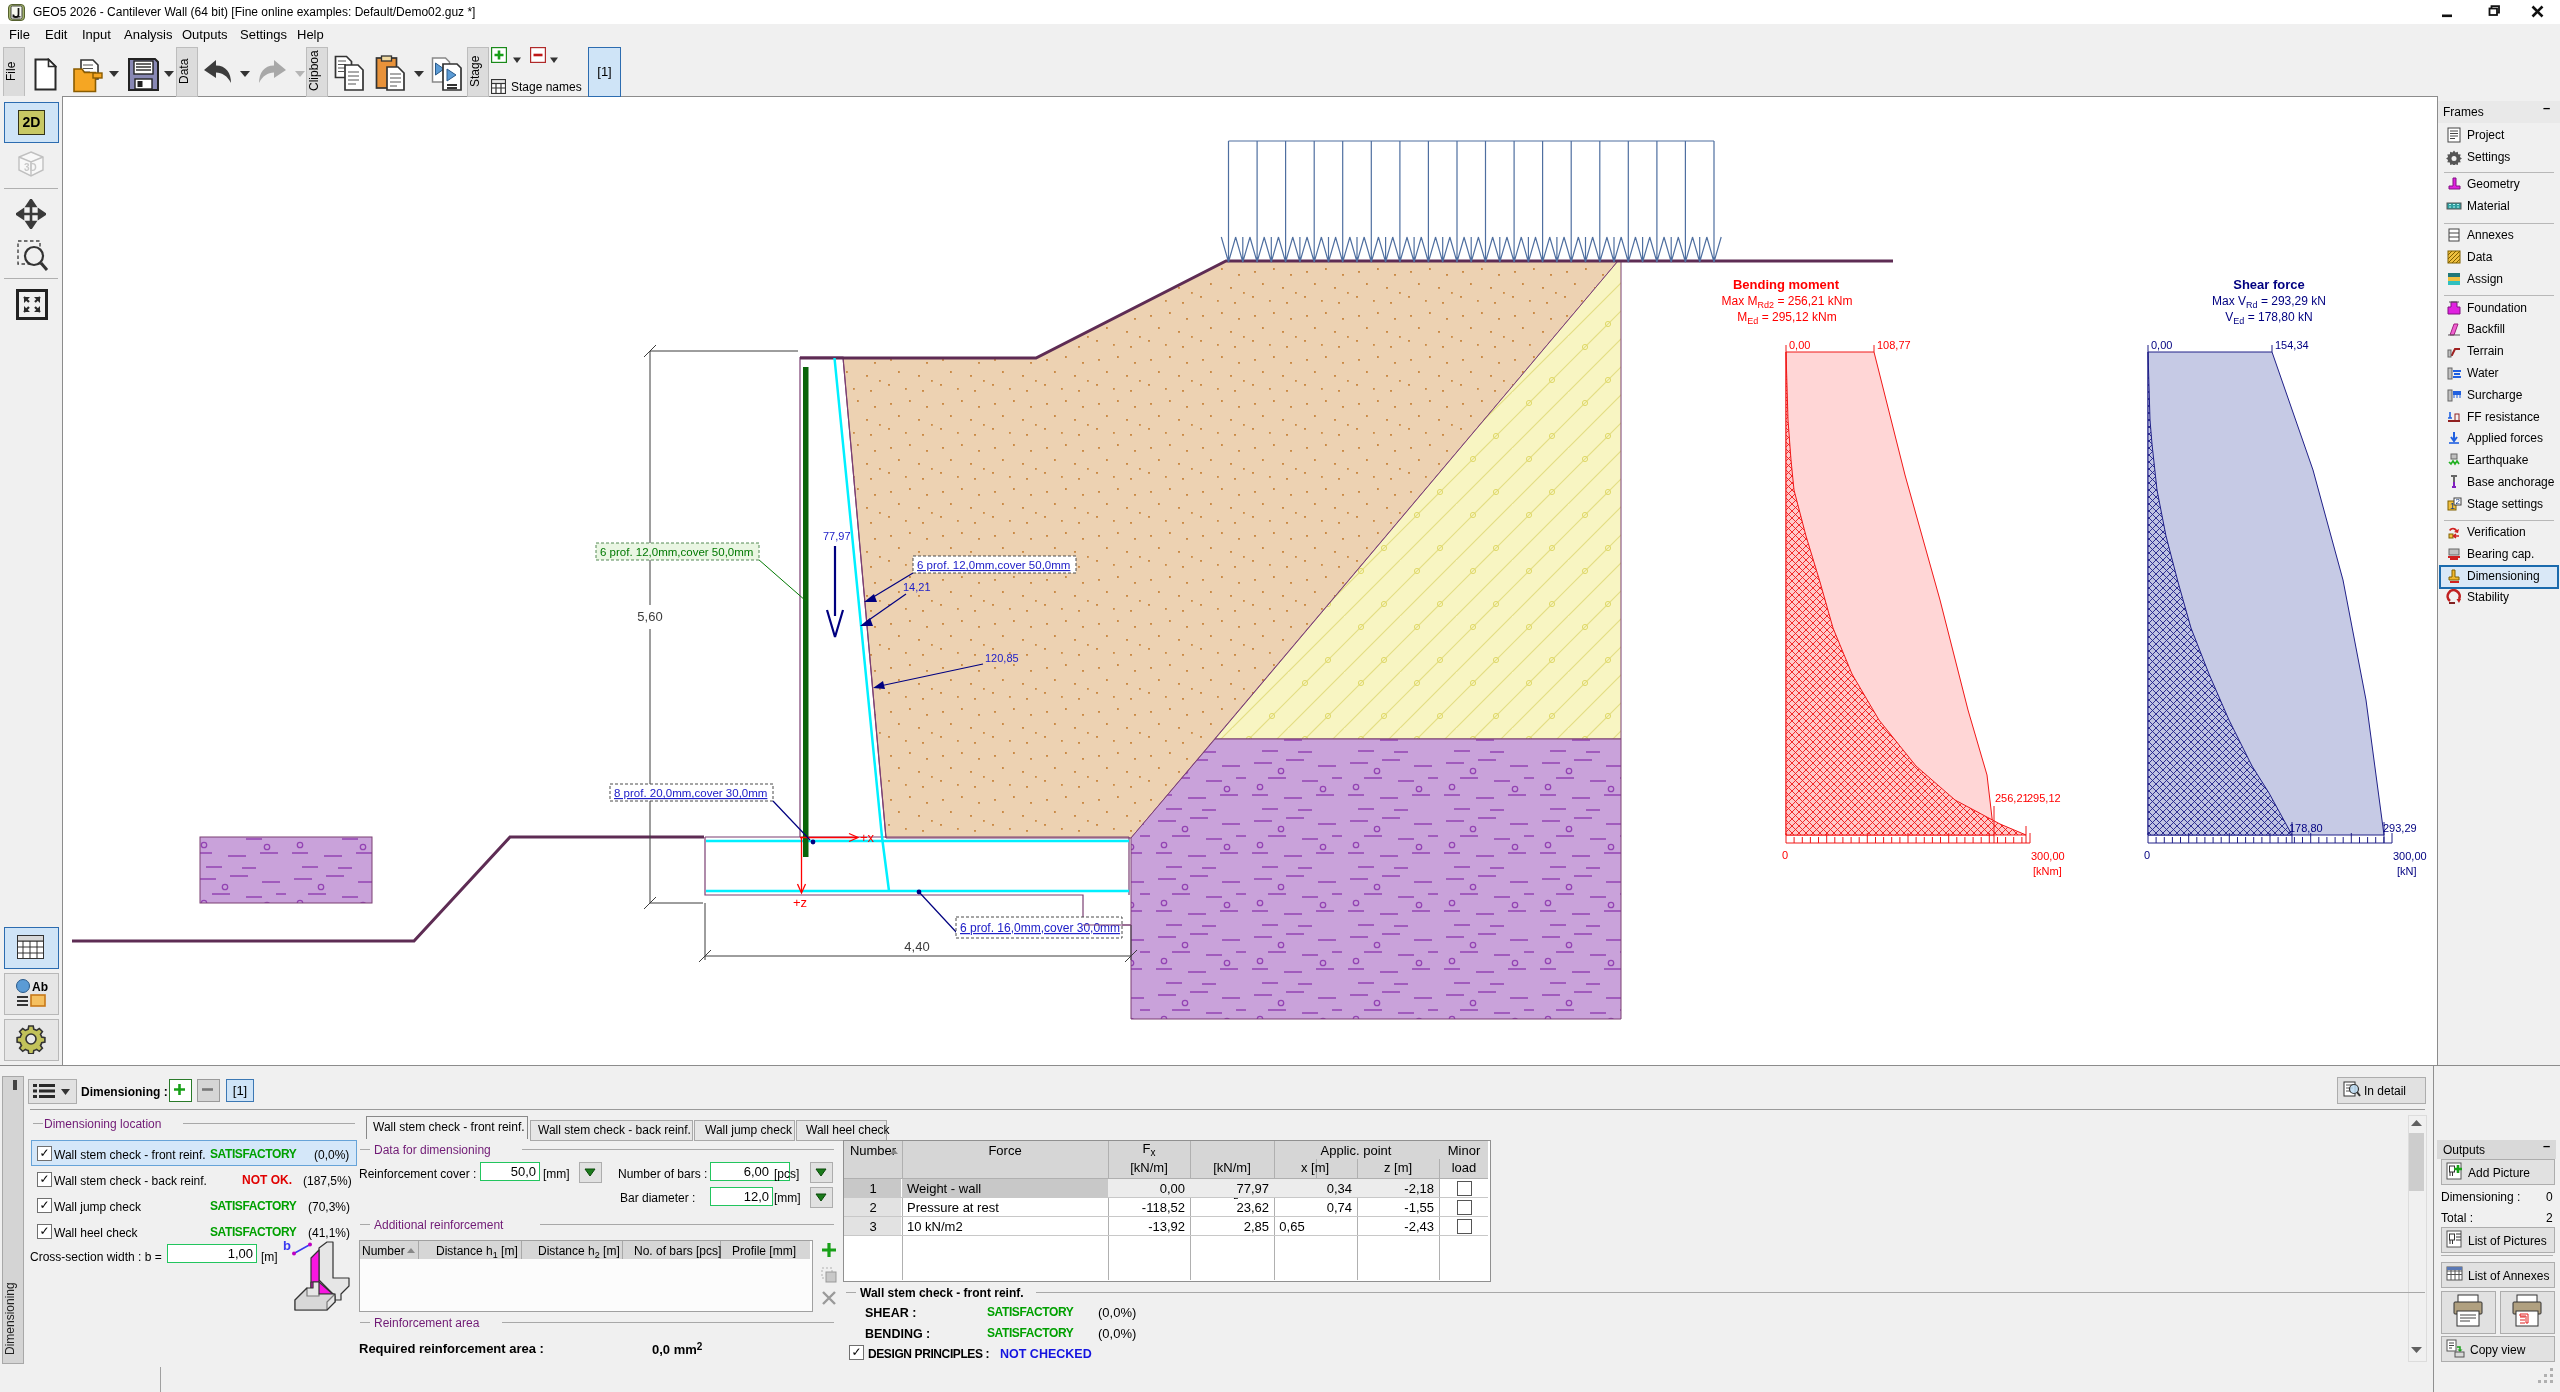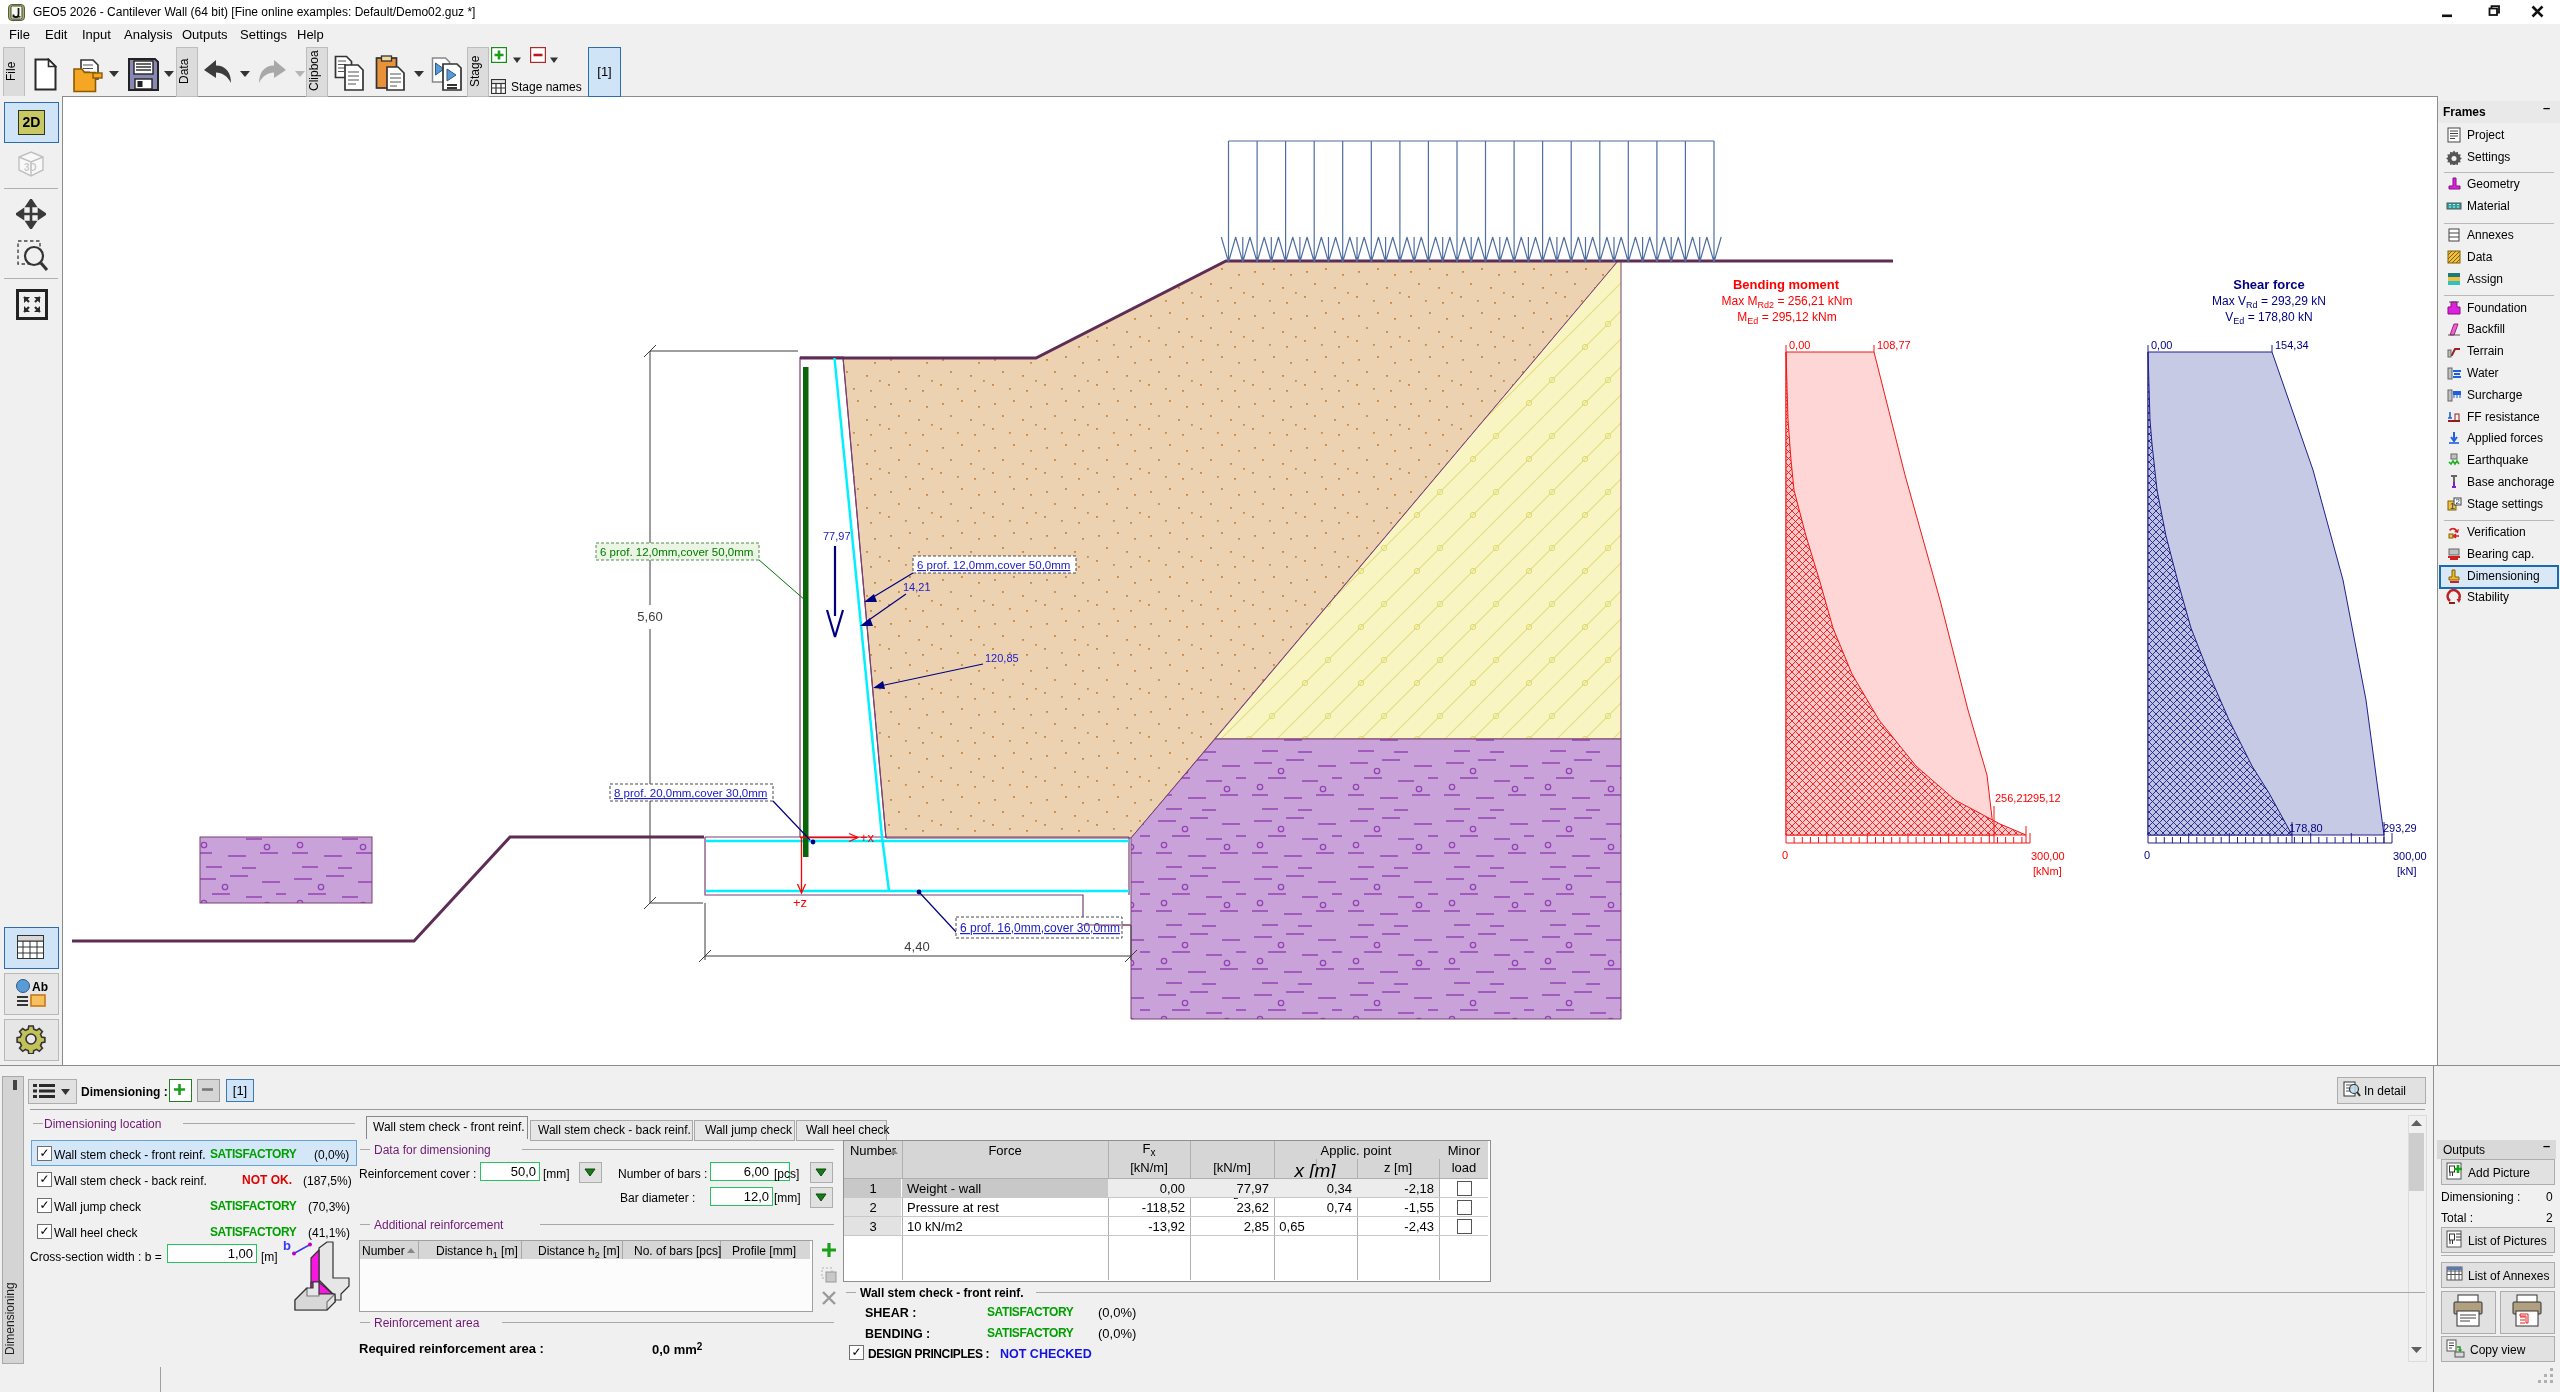--- a/index.html
+++ b/index.html
@@ -386,21 +386,21 @@
 <text x="2289" y="832" fill="#000080" font-size="11">178,80</text>
 <text x="2383" y="832" fill="#000080" font-size="11">293,29</text>
 <text x="2144" y="859" fill="#000080" font-size="11">0</text>
 <text x="2393" y="860" fill="#000080" font-size="11">300,00</text>
 <text x="2397" y="875" fill="#000080" font-size="11">[kN]</text>
 </g>
 </svg>
 
 <div class="abs" id="frames"></div>
 <div class="abs" style="left:2438px;top:101px;width:122px;height:22px;background:#e9e9e9"></div>
-<div class="abs" style="left:2443px;top:105px;font-size:12px;font-weight:bold;color:#000">Frames</div>
+<div class="abs" style="left:2443px;top:105px;font-size:12px;font-weight:normal;color:#000">Frames</div>
 <div class="abs" style="left:2543px;top:100px;width:12px;height:12px;font-weight:bold;font-size:13px">–</div>
 <div id="frameitems">
     <svg class="abs" style="left:2446px;top:127px" width="16" height="16" viewBox="0 0 16 16">
       <rect x="2" y="1" width="12" height="14" fill="#fff" stroke="#444"></rect>
       <path d="M4 4 h8 M4 6.5 h8 M4 9 h8 M4 11.5 h5" stroke="#444"></path>
     </svg>
     <div class="abs" style="left:2467px;top:128px;font-size:12px;white-space:nowrap">Project</div>
     <svg class="abs" style="left:2446px;top:148.8px" width="16" height="16" viewBox="0 0 16 16">
       <path d="M8 1.5 l1.5 2 2.3-.8.3 2.6 2.6.3-.8 2.3 2 1.5-2 1.5.8 2.3-2.6.3-.3 2.6-2.3-.8-1.5 2-1.5-2-2.3.8-.3-2.6-2.6-.3.8-2.3-2-1.5 2-1.5-.8-2.3 2.6-.3.3-2.6 2.3.8z" fill="#555"></path>
       <circle cx="8" cy="9.5" r="2.5" fill="#f0f0f0"></circle>
@@ -692,21 +692,21 @@
     <svg class="abs" style="left:889px;top:1148px" width="10" height="8">
       <polygon points="1,6 9,6 5,1" fill="#888"></polygon>
     </svg>
     <div class="abs" style="left:1005px;top:1143px;font-size:13px;white-space:nowrap;transform:translateX(-50%);">Force</div>
     <div class="abs" style="left:1149px;top:1141px;font-size:13px;white-space:nowrap;transform:translateX(-50%);">F<span style="font-size:10px;vertical-align:-3px">x</span></div>
     <div class="abs" style="left:1232px;top:1184px;font-size:13px;white-space:nowrap;transform:translateX(-50%);">F<span style="font-size:10px;vertical-align:-3px">z</span></div>
     <div class="abs" style="left:1356px;top:1143px;font-size:13px;white-space:nowrap;transform:translateX(-50%);">Applic. point</div>
     <div class="abs" style="left:1464px;top:1143px;font-size:13px;white-space:nowrap;transform:translateX(-50%);">Minor</div>
     <div class="abs" style="left:1149px;top:1160px;font-size:13px;white-space:nowrap;transform:translateX(-50%);">[kN/m]</div>
     <div class="abs" style="left:1232px;top:1160px;font-size:13px;white-space:nowrap;transform:translateX(-50%);">[kN/m]</div>
-    <div class="abs" style="left:1315px;top:1160px;font-size:19px;white-space:nowrap;transform:translateX(-50%);font-style:italic;">x [m]</div>
+    <div class="abs" style="left:1315px;top:1160px;font-size:13px;white-space:nowrap;transform:translateX(-50%);">x [m]</div>
     <div class="abs" style="left:1398px;top:1160px;font-size:13px;white-space:nowrap;transform:translateX(-50%);">z [m]</div>
     <div class="abs" style="left:1464px;top:1160px;font-size:13px;white-space:nowrap;transform:translateX(-50%);">load</div>
     <div class="abs hline" style="left:844px;top:1178px;width:644px;background:#b0b0b0"></div>
     <div class="abs" style="left:844px;top:1179px;width:57px;height:18px;background:#c8c8c8"></div>
     <div class="abs" style="left:902px;top:1179px;width:206px;height:18px;background:#c8c8c8"></div>
     <div class="abs" style="left:1108px;top:1179px;width:331px;height:18px;background:#ececec"></div>
     <div class="abs hline" style="left:844px;top:1197px;width:644px;background:#c8c8c8"></div>
     <div class="abs" style="left:873px;top:1181px;font-size:13px;white-space:nowrap;transform:translateX(-50%);">1</div>
     <div class="abs" style="left:907px;top:1181px;font-size:13px;white-space:nowrap">Weight - wall</div>
     <div class="abs" style="left:1065px;top:1181px;width:120px;text-align:right;font-size:13px">0,00</div>

